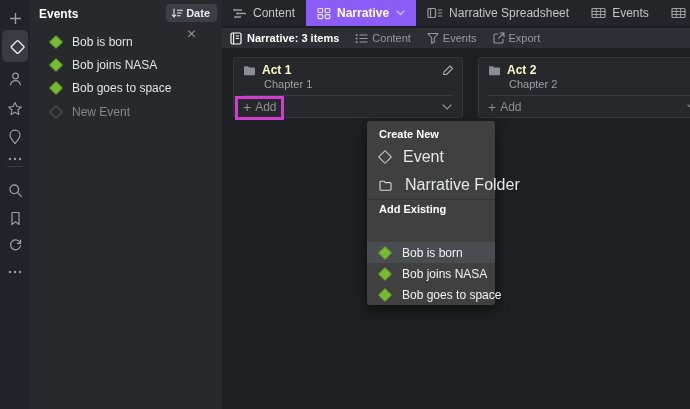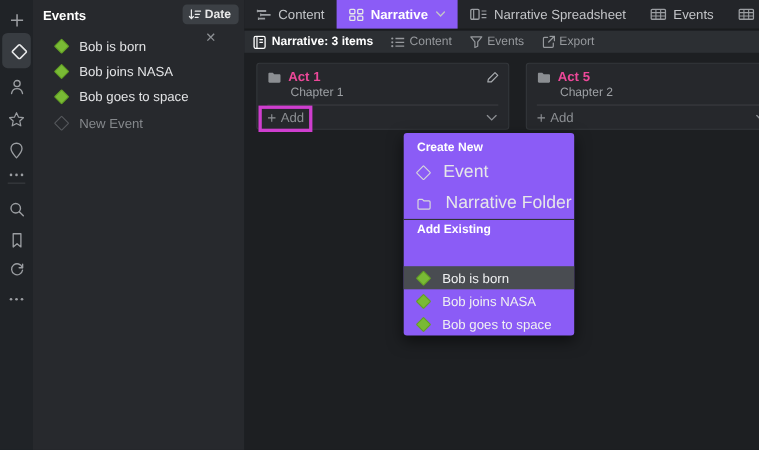--- a/index.html
+++ b/index.html
@@ -46,32 +46,32 @@
   .tab-chevron { color:#c3c5c8; margin-left:1px; }
 
   .toolbar { position:absolute; left:0; top:28px; right:0; height:20px; background:#2c2f33; display:flex; align-items:center; gap:16px; padding-left:8px; }
   .tb-status { display:flex; align-items:center; gap:5px; font-size:11px; font-weight:bold; color:#ffffff; }
   .tb-action { display:flex; align-items:center; gap:4px; font-size:11px; color:#96999d; cursor:pointer; }
 
   .canvas { position:absolute; left:0; top:48px; right:0; bottom:0; }
 
   .card { position:absolute; top:9px; height:61px; background:#26282c; border:1px solid #343белый; border:1px solid #34373b; border-radius:3px; }
   .card-title-row { position:absolute; left:9px; top:5px; display:flex; align-items:center; gap:6px; }
-  .card-title { font-size:12px; font-weight:bold; color:#ec4899; }
+  .card-title { font-size:12px; font-weight:bold; color:#fef9c3; }
   .card-subtitle { position:absolute; left:30px; top:20px; font-size:11px; color:#9da0a4; }
   .card-pencil { position:absolute; right:8px; top:6px; color:#a7aaae; cursor:pointer; }
   .card-divider { position:absolute; left:9px; right:9px; top:37px; height:1px; background:#3a3d41; }
   .card-add { position:absolute; left:9px; top:42px; display:flex; align-items:center; gap:4px; font-size:12px; color:#8b8e92; cursor:pointer; }
   .card-add .plus { font-size:14px; line-height:12px; }
   .card-chevron { position:absolute; right:10px; top:46px; color:#8b8e92; cursor:pointer; }
 
   .magenta-box { position:absolute; left:235px; top:96px; width:49px; height:24px; border:3px solid #cf3ecf; z-index:6; pointer-events:none; }
 
   
-  .popup { position:absolute; left:367px; top:121px; width:155px; height:184px; background:#8b5cf6; border-radius:3px; box-shadow:0 5px 14px rgba(0,0,0,0.55); z-index:10; }
+  .popup { position:absolute; left:367px; top:121px; width:128px; height:184px; background:#404040; border-radius:3px; box-shadow:0 5px 14px rgba(0,0,0,0.55); z-index:10; }
   .pop-header { position:absolute; left:12px; font-size:11px; font-weight:bold; color:#ffffff; }
   .pop-item { position:absolute; left:0; right:0; height:28px; display:flex; align-items:center; cursor:pointer; }
   .pop-item .pi-icon { margin-left:12px; color:#d7d8da; display:flex; }
   .pop-item .pi-diamond { width:10px; height:10px; transform:rotate(45deg); border:1px solid #d7d8da; border-radius:1px; margin-left:13px; }
   .pop-item-label { font-size:16px; color:#e6e7e9; margin-left:13px; white-space:nowrap; }
   .pop-divider { position:absolute; left:0; right:0; top:78px; height:1px; background:#303337; }
   .pop-search { position:absolute; left:4px; top:97px; width:147px; height:21px; background:#27292d; border:2px solid #4a8ed8; border-radius:5px; color:#c9cbce; font-size:12px; padding:0 5px; outline:none; font-family:"Liberation Sans","DejaVu Sans",sans-serif; }
   .pop-search::placeholder { color:#8d9094; }
   .pop-row { position:absolute; left:0; right:0; height:21px; display:flex; align-items:center; cursor:pointer; }
   .pop-row.hl { background:#494c51; }
@@ -303,21 +303,21 @@
               <path d="M1 1l4 4 4-4" stroke="currentColor" stroke-width="1.2" fill="none" stroke-linecap="round"></path>
             </svg>
         </span>
       </div>
 
       <div class="card" style="left:256px; width:230px;">
         <div class="card-title-row">
           <svg width="13" height="11" viewBox="0 0 13 11">
               <path d="M1 2.2c0-.6.4-1 1-1h3l1.3 1.4H11c.6 0 1 .4 1 1v5.6c0 .6-.4 1-1 1H2c-.6 0-1-.4-1-1z" fill="#8b8e92"></path>
             </svg>
-          <span class="card-title">Act 5</span>
+          <span class="card-title">Act 2</span>
         </div>
         <span class="card-subtitle">Chapter 2</span>
         <div class="card-divider"></div>
         <span class="card-add">
           <span class="plus">+</span>
           <span>Add</span>
         </span>
         <span class="card-chevron">
           <svg width="10" height="6" viewBox="0 0 10 6">
               <path d="M1 1l4 4 4-4" stroke="currentColor" stroke-width="1.2" fill="none" stroke-linecap="round"></path>

